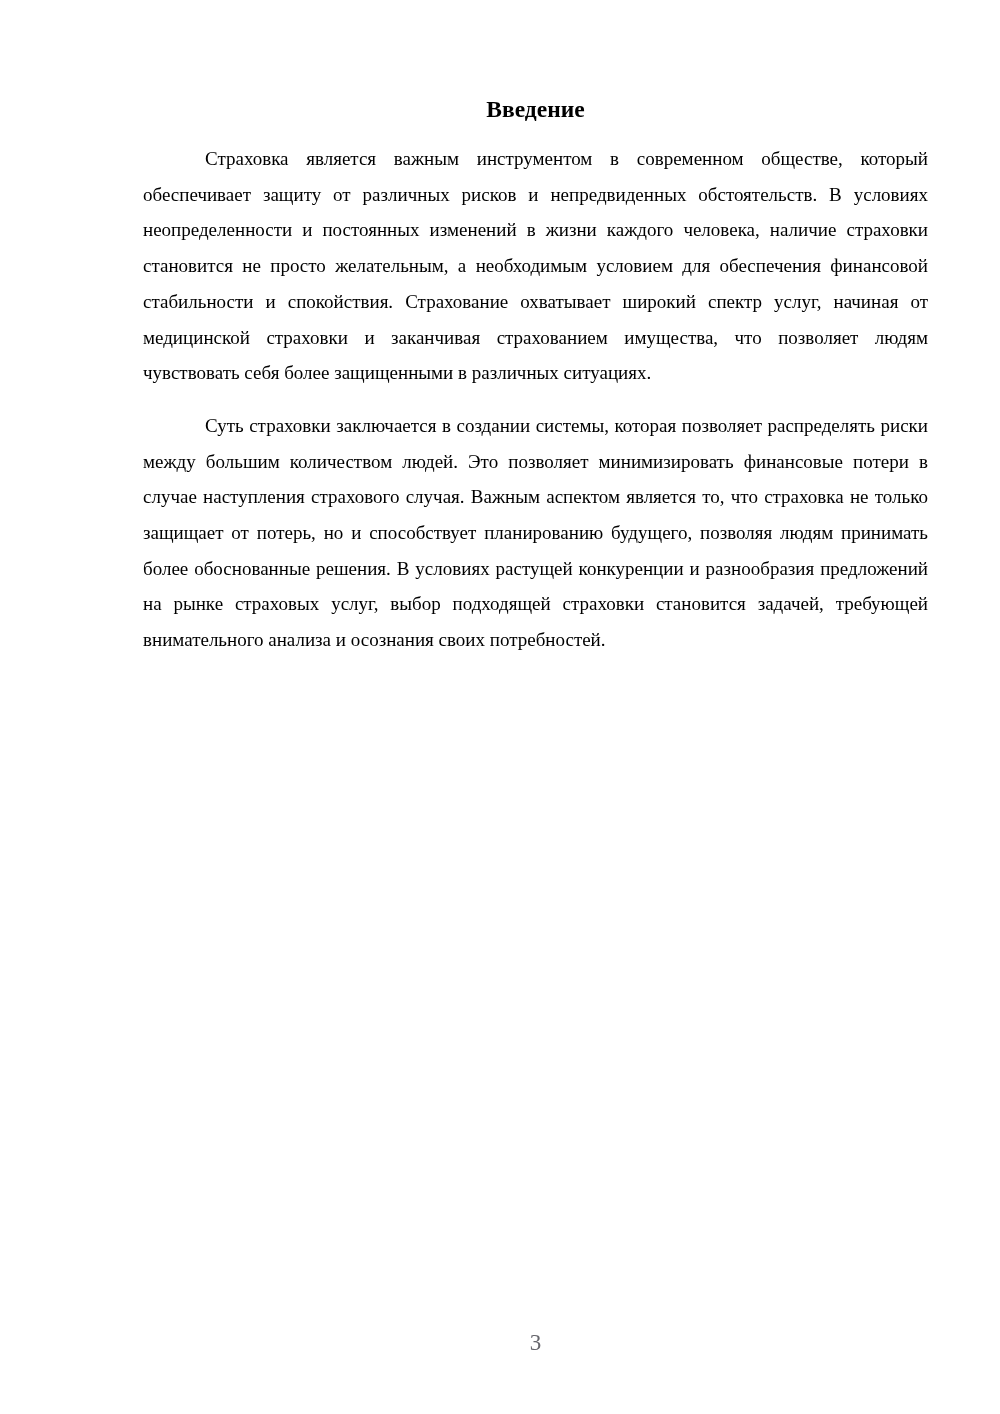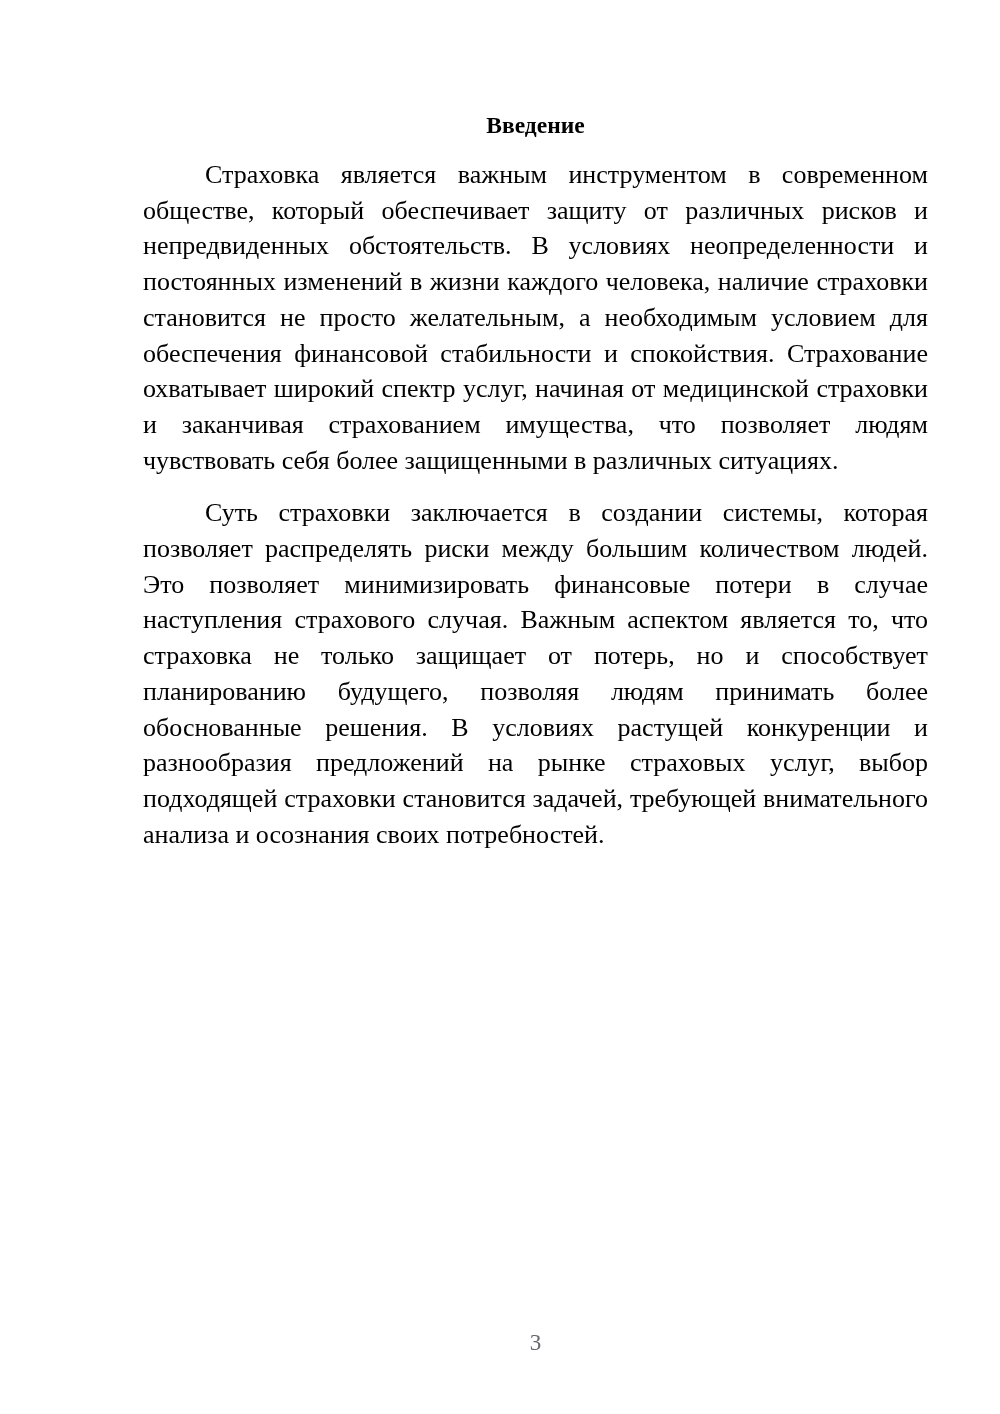--- a/index.html
+++ b/index.html
@@ -21,25 +21,25 @@
     position: absolute;
     left: 143px;
     top: 91px;
     width: 785px;
   }
   .doc-title {
     font-size: 23.5px;
     line-height: 36px;
     font-weight: bold;
     text-align: center;
-    margin: 16px 0 14px 0;
+    margin: 0 0 14px 0;
     padding: 0;
   }
   .body-para {
-    font-size: 26px;
+    font-size: 19px;
     line-height: 35.7px;
     text-align: justify;
     text-indent: 62px;
     margin: 0 0 17px 0;
     padding: 0;
   }
   .page-footer {
     position: absolute;
     left: 143px;
     top: 1328px;

